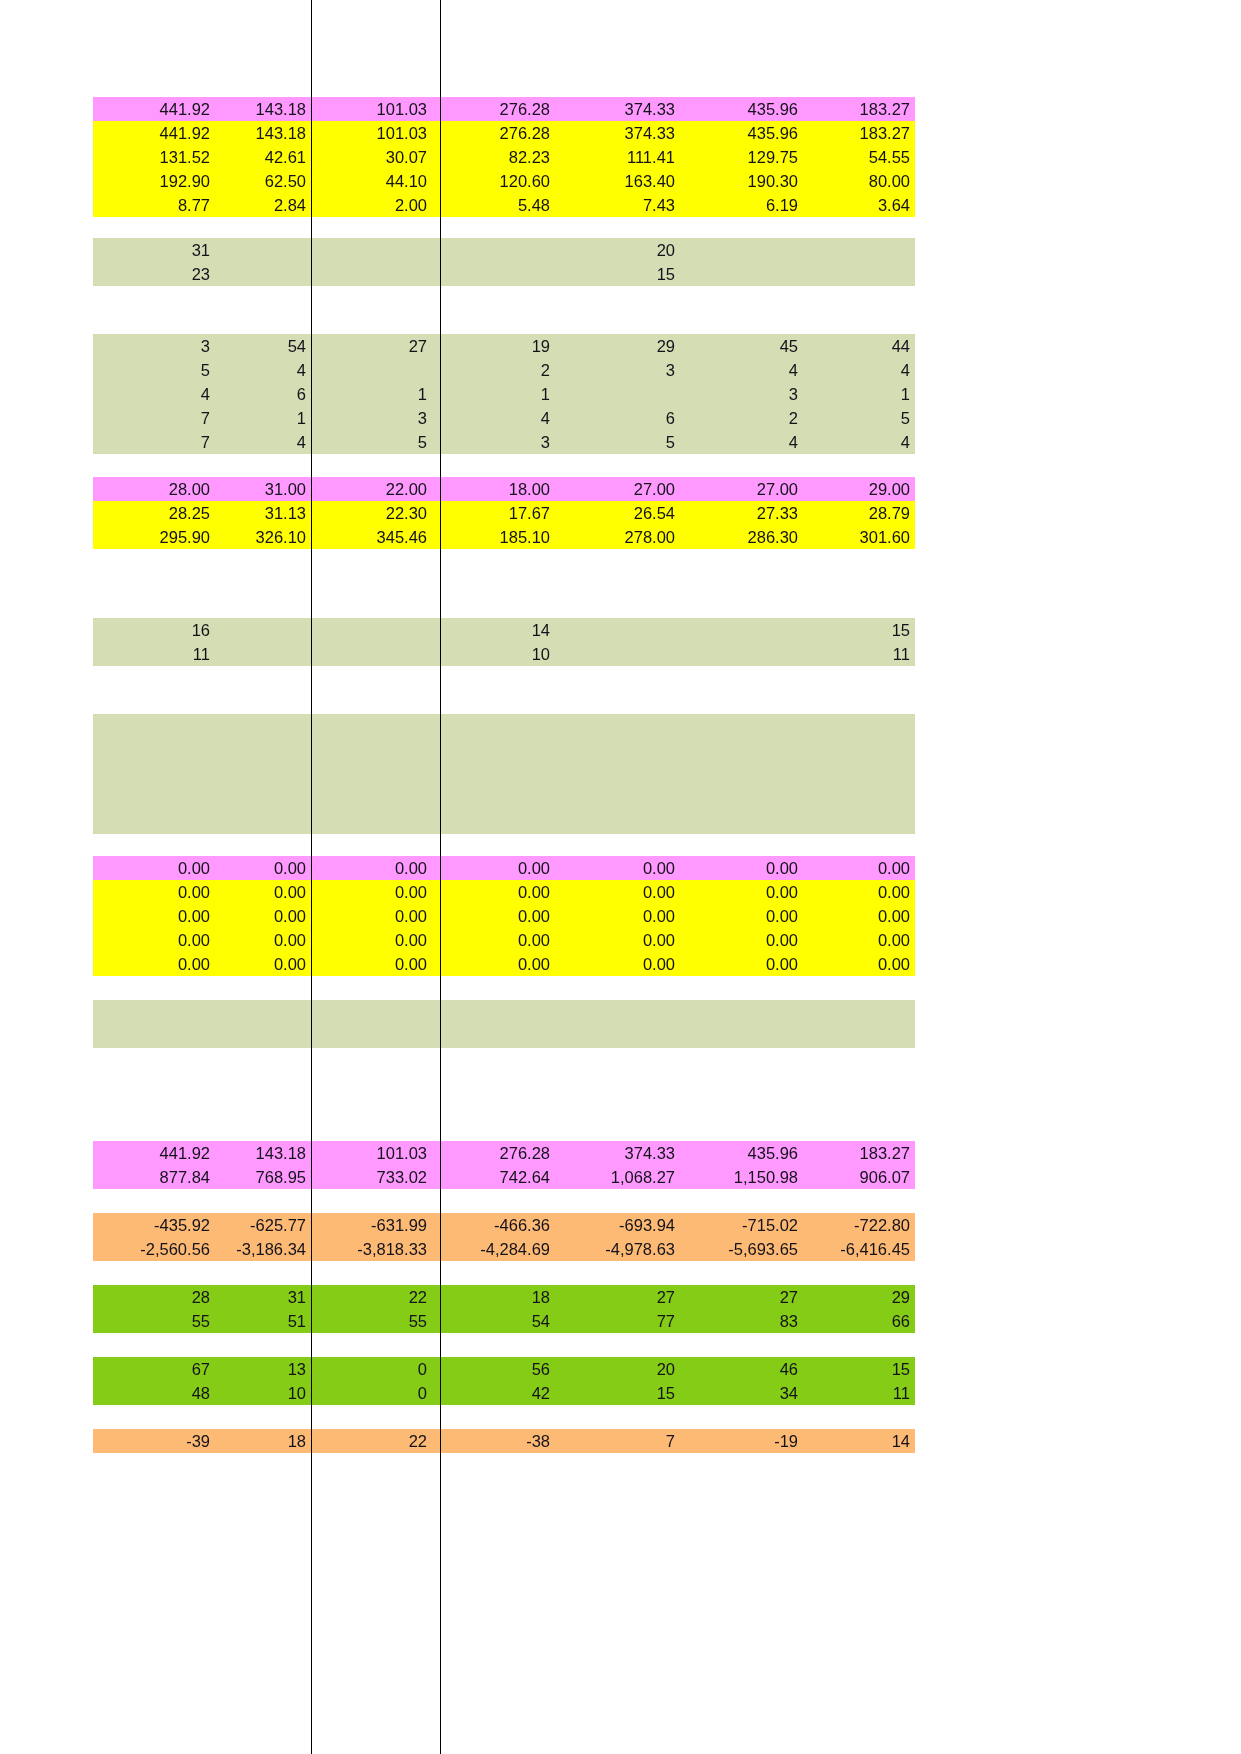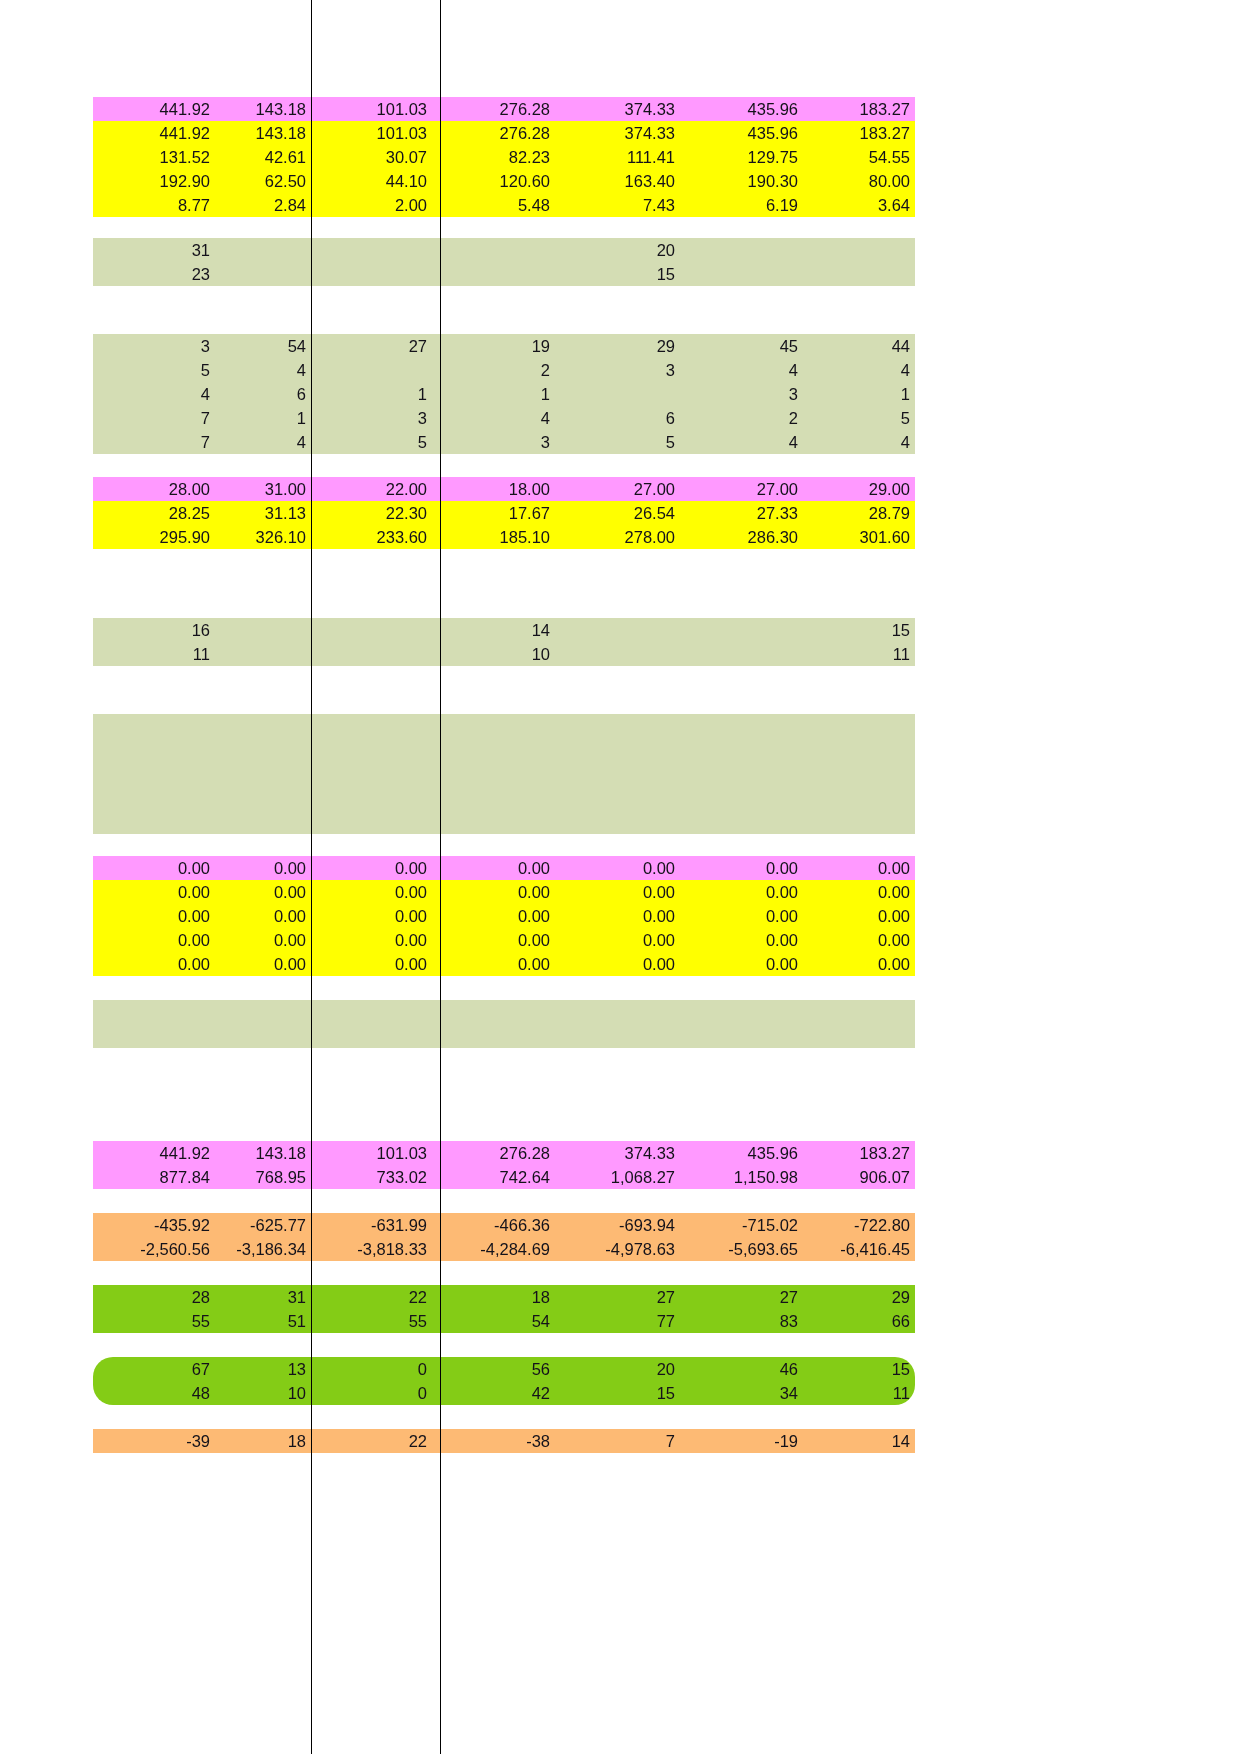--- a/index.html
+++ b/index.html
@@ -217,21 +217,21 @@
           <div class="cell c1">31.13</div>
           <div class="cell c2">22.30</div>
           <div class="cell c3">17.67</div>
           <div class="cell c4">26.54</div>
           <div class="cell c5">27.33</div>
           <div class="cell c6">28.79</div>
         </div>
         <div class="row">
           <div class="cell c0">295.90</div>
           <div class="cell c1">326.10</div>
-          <div class="cell c2">233.60</div>
+          <div class="cell c2">345.46</div>
           <div class="cell c3">185.10</div>
           <div class="cell c4">278.00</div>
           <div class="cell c5">286.30</div>
           <div class="cell c6">301.60</div>
         </div>
       </div>
       <div class="band fill-olive" style="top: 618px;">
         <div class="row">
           <div class="cell c0">16</div>
           <div class="cell c1"></div>
@@ -420,21 +420,21 @@
         <div class="row">
           <div class="cell c0">55</div>
           <div class="cell c1">51</div>
           <div class="cell c2">55</div>
           <div class="cell c3">54</div>
           <div class="cell c4">77</div>
           <div class="cell c5">83</div>
           <div class="cell c6">66</div>
         </div>
       </div>
-      <div class="band fill-pink" style="top: 1357px; border-radius: 20px;">
+      <div class="band fill-pink" style="top: 1357px;">
         <div class="row">
           <div class="cell c0">67</div>
           <div class="cell c1">13</div>
           <div class="cell c2">0</div>
           <div class="cell c3">56</div>
           <div class="cell c4">20</div>
           <div class="cell c5">46</div>
           <div class="cell c6">15</div>
         </div>
         <div class="row">

